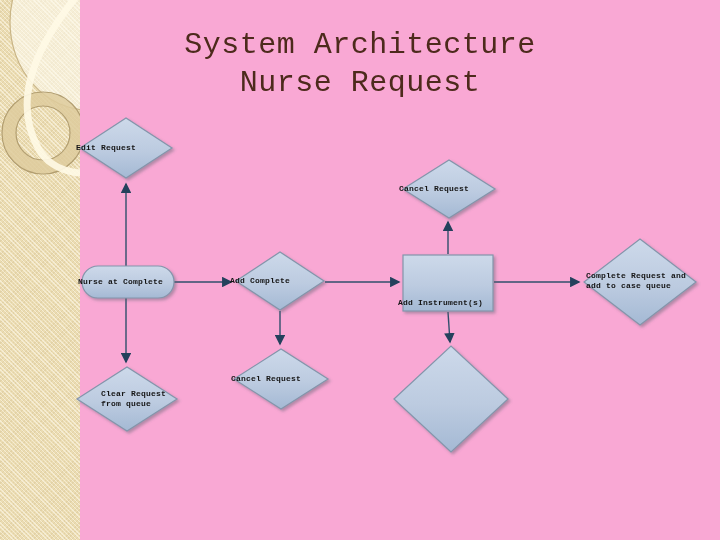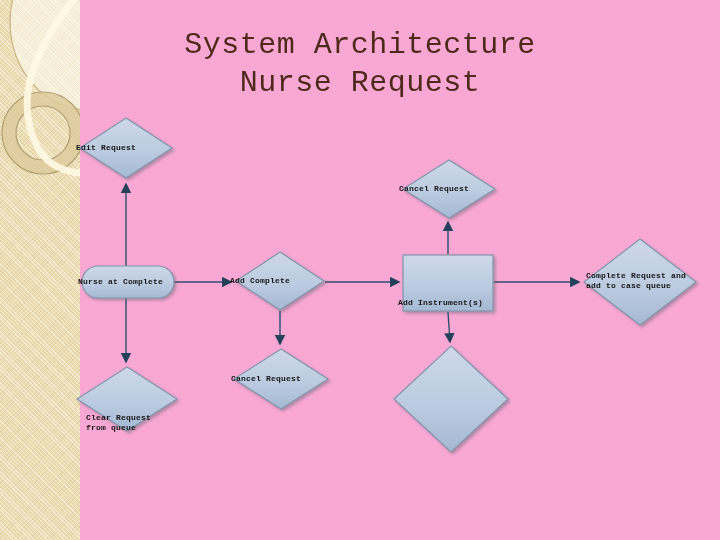--- a/index.html
+++ b/index.html
@@ -89,15 +89,15 @@
     </g>
   </svg>
 
   <div class="node-label" style="left:76px;top:143px;width:100px;">Edit Request</div>
   <div class="node-label" style="left:399px;top:184px;width:100px;">Cancel Request</div>
   <div class="node-label" style="left:78px;top:277px;width:100px;">Nurse at Complete</div>
   <div class="node-label" style="left:230px;top:276px;width:100px;">Add Complete</div>
   <div class="node-label" style="left:398px;top:278px;width:100px;margin-top:20px;">Add Instrument(s)</div>
   <div class="node-label" style="left:586px;top:271px;width:108px;">Complete Request and add to case queue</div>
   <div class="node-label" style="left:231px;top:374px;width:100px;">Cancel Request</div>
-  <div class="node-label" style="left:86px;top:389px;width:80px;margin-top:24px;">Clear Request from queue</div>
+  <div class="node-label" style="left:101px;top:389px;width:80px;">Clear Request from queue</div>
 
 </div>
 
 </body></html>

